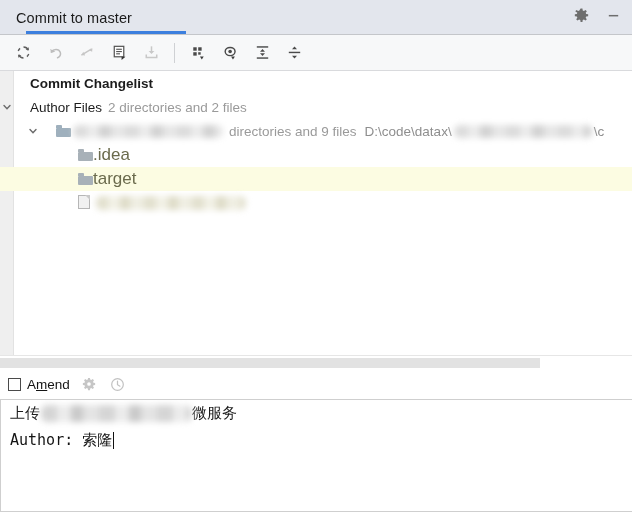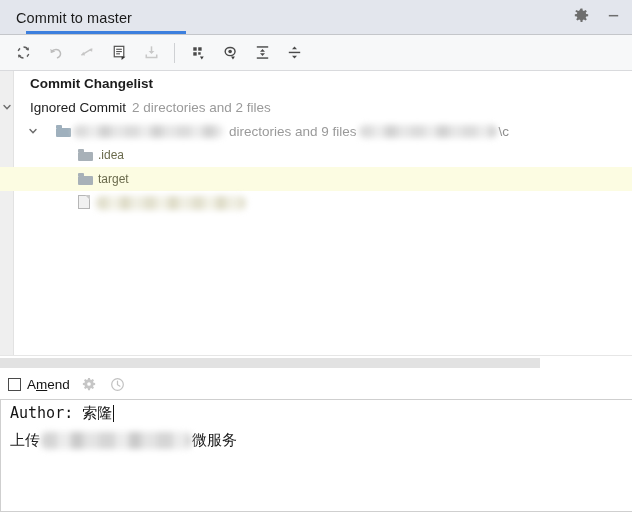--- a/index.html
+++ b/index.html
@@ -153,23 +153,22 @@
     font-size: 13.5px;
     color: #9a9a9a;
     margin-left: 6px;
   }
   .row-path {
     font-size: 13.5px;
     color: #8e8e8e;
     margin-left: 8px;
   }
   .leaf-text {
-    font-size: 12px;
+    font-size: 17px;
     color: #6b6b4d;
-    margin-left: 5px;
   }
   .leaf-text.file { color: #6b6b4d; }
 
   
   .blur {
     display: inline-block;
     border-radius: 6px;
     background:
       repeating-linear-gradient(90deg,
         #dcdcdc 0px, #dcdcdc 14px,
@@ -454,37 +453,38 @@
         <span class="row-text bold">Commit Changelist</span>
       </div>
 
       <div class="row">
         <div class="row-chevron" style="left:0">
           <svg width="10" height="10" viewBox="0 0 10 10">
             <path d="M2 3.5L5 6.8 8 3.5" stroke="#6b6b6b" stroke-width="1.4" fill="none" stroke-linecap="round"></path>
           </svg>
         </div>
         <span class="indent" style="width:30px"></span>
-        <span class="row-text">Ignored Commit</span>
+        <span class="row-text">Author Files</span>
         <span class="row-sub">2 directories and 2 files</span>
       </div>
 
       <div class="row">
         <div class="row-chevron" style="left:26px">
           <svg width="10" height="10" viewBox="0 0 10 10">
             <path d="M2 3.5L5 6.8 8 3.5" stroke="#6b6b6b" stroke-width="1.4" fill="none" stroke-linecap="round"></path>
           </svg>
         </div>
         <span class="indent" style="width:56px"></span>
         <span class="folder blue">
           <span class="tabp"></span>
             <span class="body"></span>
         </span>
         <span class="blur" style="width:150px;height:13px;margin-left:2px"></span>
         <span class="row-sub">directories and 9 files</span>
+        <span class="row-path">D:\code\datax\</span>
         <span class="blur" style="width:138px;height:13px;margin-left:2px"></span>
         <span class="row-path" style="margin-left:2px">\c</span>
       </div>
 
       <div class="row">
         <span class="indent" style="width:78px"></span>
         <span class="folder">
           <span class="tabp"></span>
             <span class="body"></span>
         </span>
@@ -529,23 +529,23 @@
     <div class="amend-icon">
       <svg width="15" height="15" viewBox="0 0 16 16">
         <circle cx="8" cy="8" r="6.2" fill="none" stroke="#c2c2c2" stroke-width="1.3"></circle>
         <path d="M8 4.3V8.2l2.6 1.6" stroke="#c2c2c2" stroke-width="1.3" fill="none" stroke-linecap="round"></path>
       </svg>
     </div>
   </div>
 
   <div class="msg-wrap">
     <div class="msg-line">
-      <span class="msg-mono">Author: 索隆</span>
-        <span class="caret"></span>
-    </div>
-    <div class="msg-line">
       <span class="msg-cn">上传</span>
       <span class="blur msg" style="width:150px;height:17px;margin:0 1px"></span>
       <span class="msg-cn">微服务</span>
     </div>
+    <div class="msg-line">
+      <span class="msg-mono">Author: 索隆</span>
+        <span class="caret"></span>
+    </div>
   </div>
 
 </div>
 
 </body></html>

